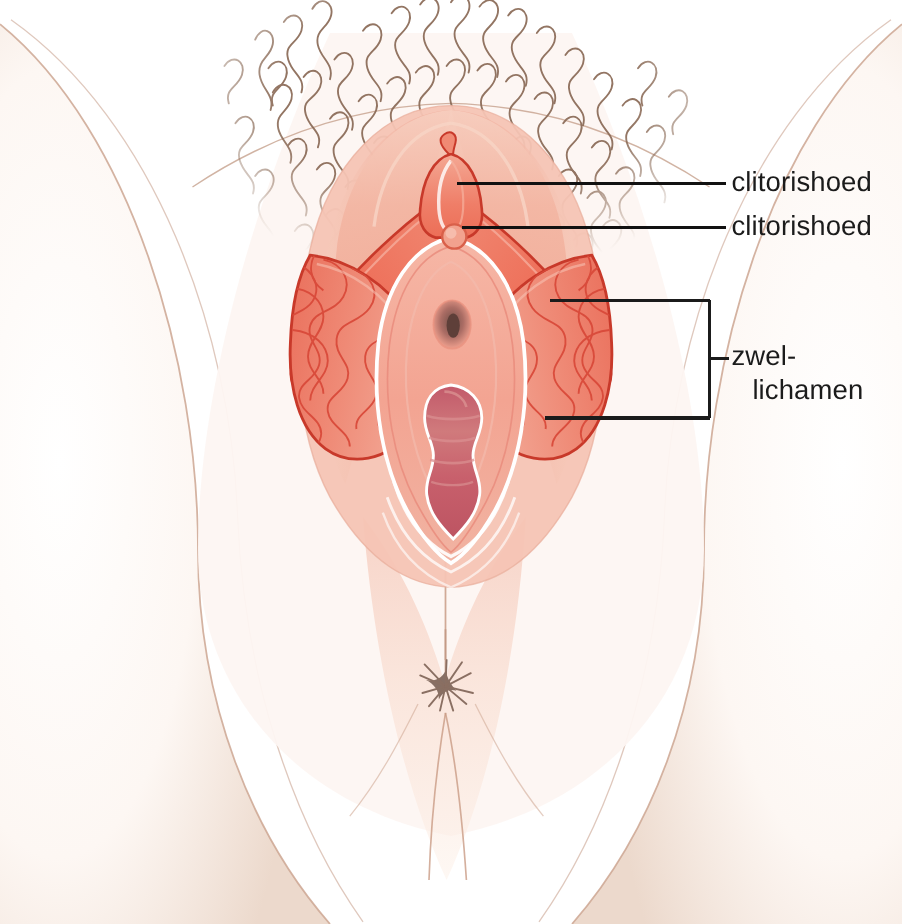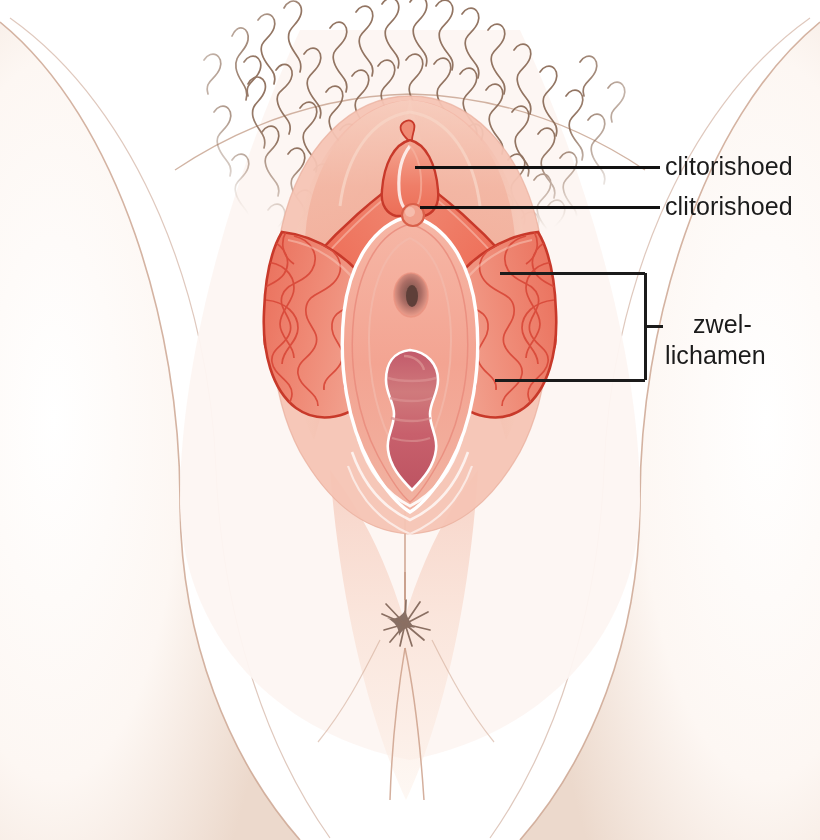--- a/index.html
+++ b/index.html
@@ -4,22 +4,22 @@
 <style>
   html,body{margin:0;padding:0;background:#fff;}
   body{width:820px;height:840px;overflow:hidden;
        font-family:"Liberation Sans",sans-serif;}
   #stage{position:relative;width:820px;height:840px;background:#fca5a5;}
   #art{position:absolute;left:0;top:0;width:820px;height:840px;}
   .lbl{position:absolute;font-family:"Liberation Sans",sans-serif;
        font-size:25px;color:#1b1b1b;white-space:nowrap;letter-spacing:.1px;}
   #lbl-hood{left:665px;top:152px;}
   #lbl-glans{left:665px;top:192px;}
-  #lbl-zwel1{left:665px;top:310px;margin-left:28px;}
-  #lbl-zwel2{left:665px;top:341px;}
+  #lbl-zwel1{left:665px;top:310px;}
+  #lbl-zwel2{left:684px;top:341px;}
 </style>
 </head>
 <body>
 
 <div id="stage">
 
   <svg id="art" viewBox="0 0 820 840">
     <defs>
 
       <radialGradient id="gThighL" cx="18%" cy="50%" r="78%">

